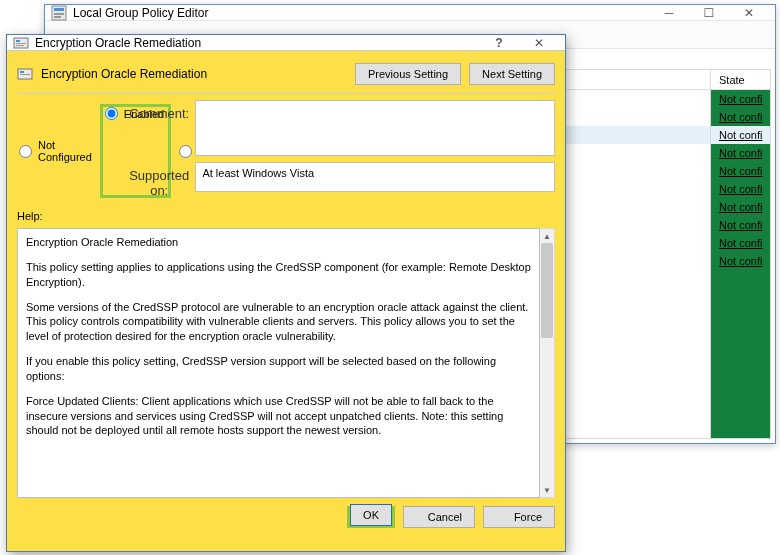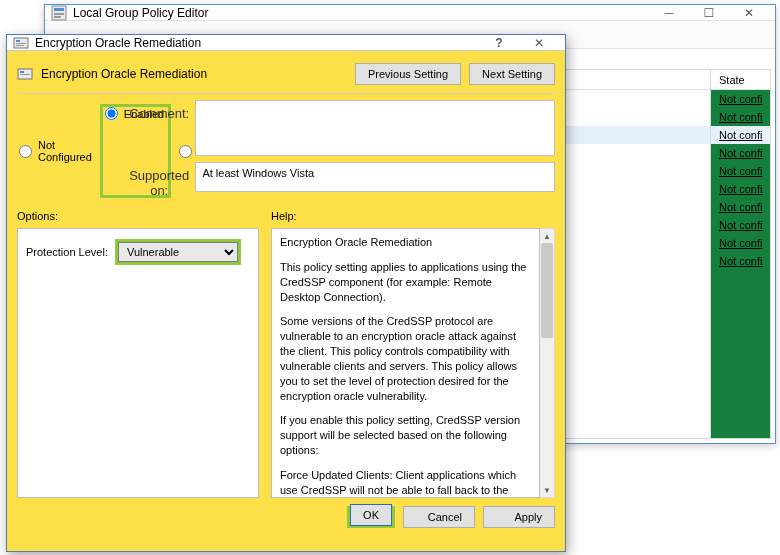--- a/index.html
+++ b/index.html
@@ -160,38 +160,27 @@
           <textarea class="textarea" value="" style=""></textarea>
         </div>
         <div style="display:flex; gap:6px;">
           <div class="midlabel">Supported on:</div>
           <div class="supportfield">At least Windows Vista</div>
         </div>
       </div>
     </div>
 
     <div class="lowgrid">
-      <div class="optpane">
-        <div class="panehead">Options:</div>
-        <div style="border:1px solid #bfbfbf; background:#fff; height:270px; padding:10px 8px;">
-          <span class="optlabel">Protection Level:</span>
-          <span class="hl" style="display:inline-block; padding:0;">
-            <select class="combo" style="width:120px;">
-              <option>Vulnerable</option>
-            </select>
-          </span>
-        </div>
-      </div>
       <div class="helppane">
         <div style="flex:1; display:flex; flex-direction:column;">
           <div class="panehead">Help:</div>
           <div style="display:flex;">
             <div class="helpbox">
               <p>Encryption Oracle Remediation</p>
-              <p>This policy setting applies to applications using the CredSSP component (for example: Remote Desktop Connection).</p>
+              <p>This policy setting applies to applications using the CredSSP component (for example: Remote Desktop Encryption).</p>
               <p>Some versions of the CredSSP protocol are vulnerable to an encryption oracle attack against the client.  This policy controls compatibility with vulnerable clients and servers.  This policy allows you to set the level of protection desired for the encryption oracle vulnerability.</p>
               <p>If you enable this policy setting, CredSSP version support will be selected based on the following options:</p>
               <p>Force Updated Clients: Client applications which use CredSSP will not be able to fall back to the insecure versions and services using CredSSP will not accept unpatched clients. Note: this setting should not be deployed until all remote hosts support the newest version.</p>
 
             </div>
             <div class="vscroll">
               <div class="arr top">▲</div>
               <div class="thumb"></div>
               <div class="arr bot">▼</div>
             </div>
@@ -199,15 +188,15 @@
         </div>
       </div>
     </div>
   </div>
 
   <div class="dlgfoot">
     <span class="hl" style="padding:0;">
       <span class="btn" style="border:1px solid #2b6cb0;">OK</span>
     </span>
     <span class="btn">Cancel</span>
-    <span class="btn">Apply</span>
+    <span class="btn">Force</span>
   </div>
 </div>
 
 </body></html>

